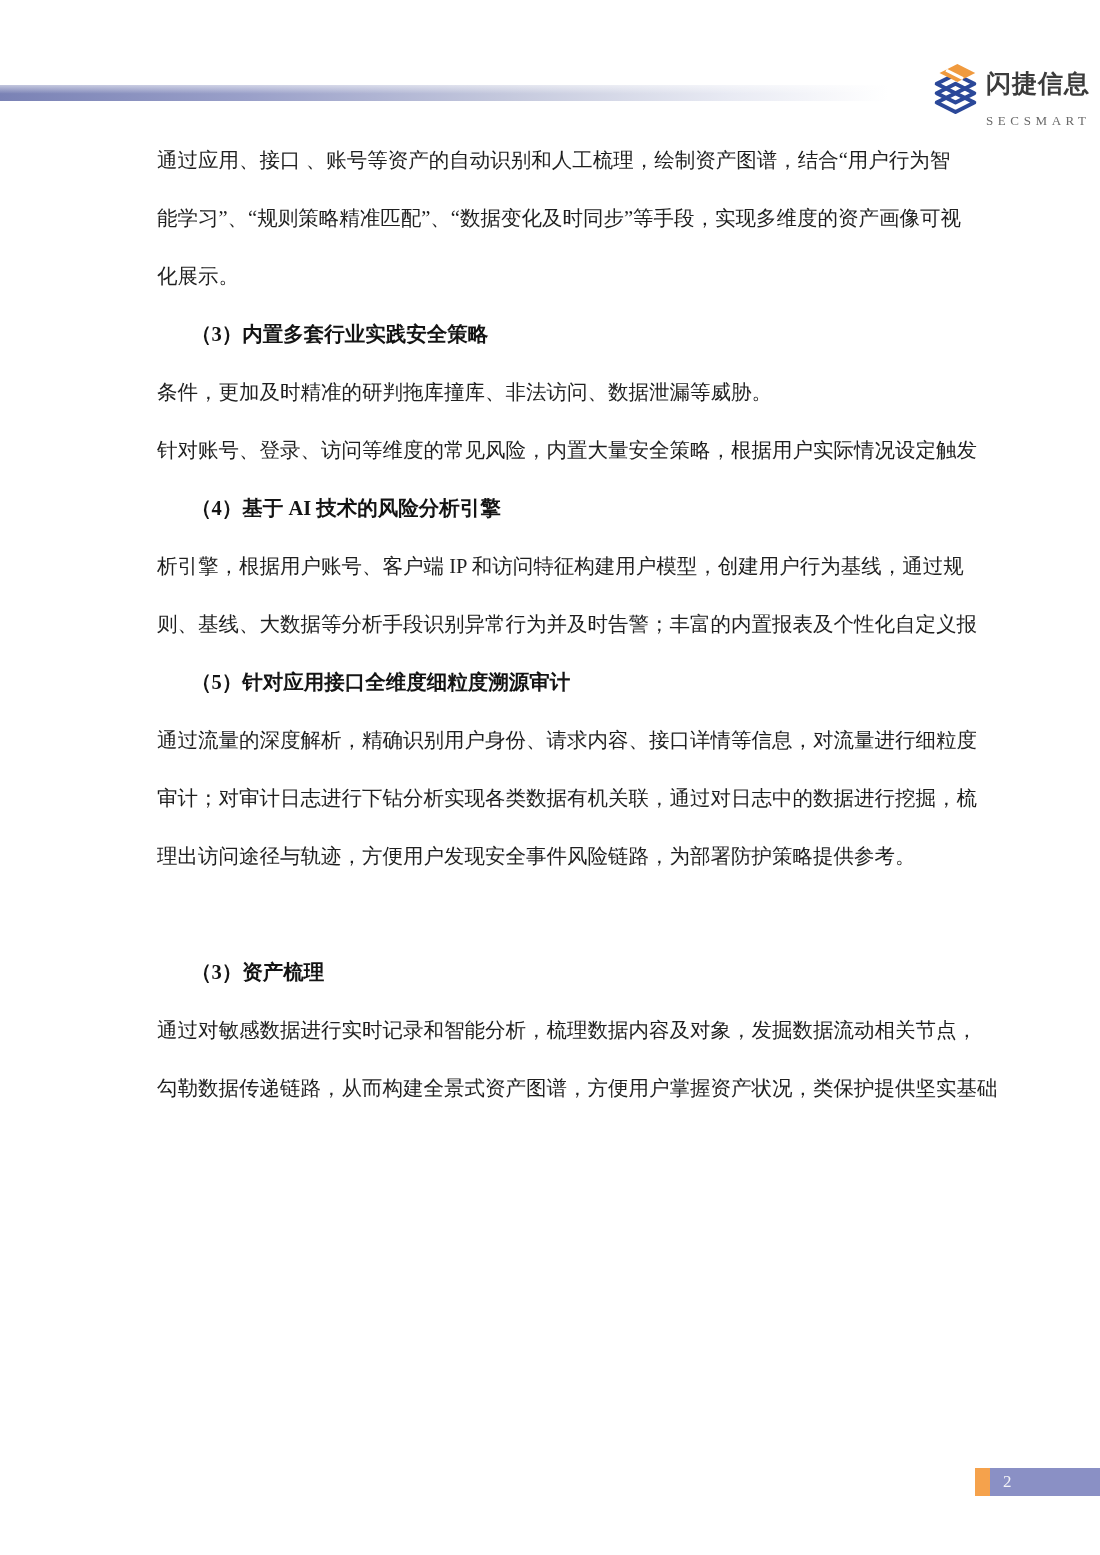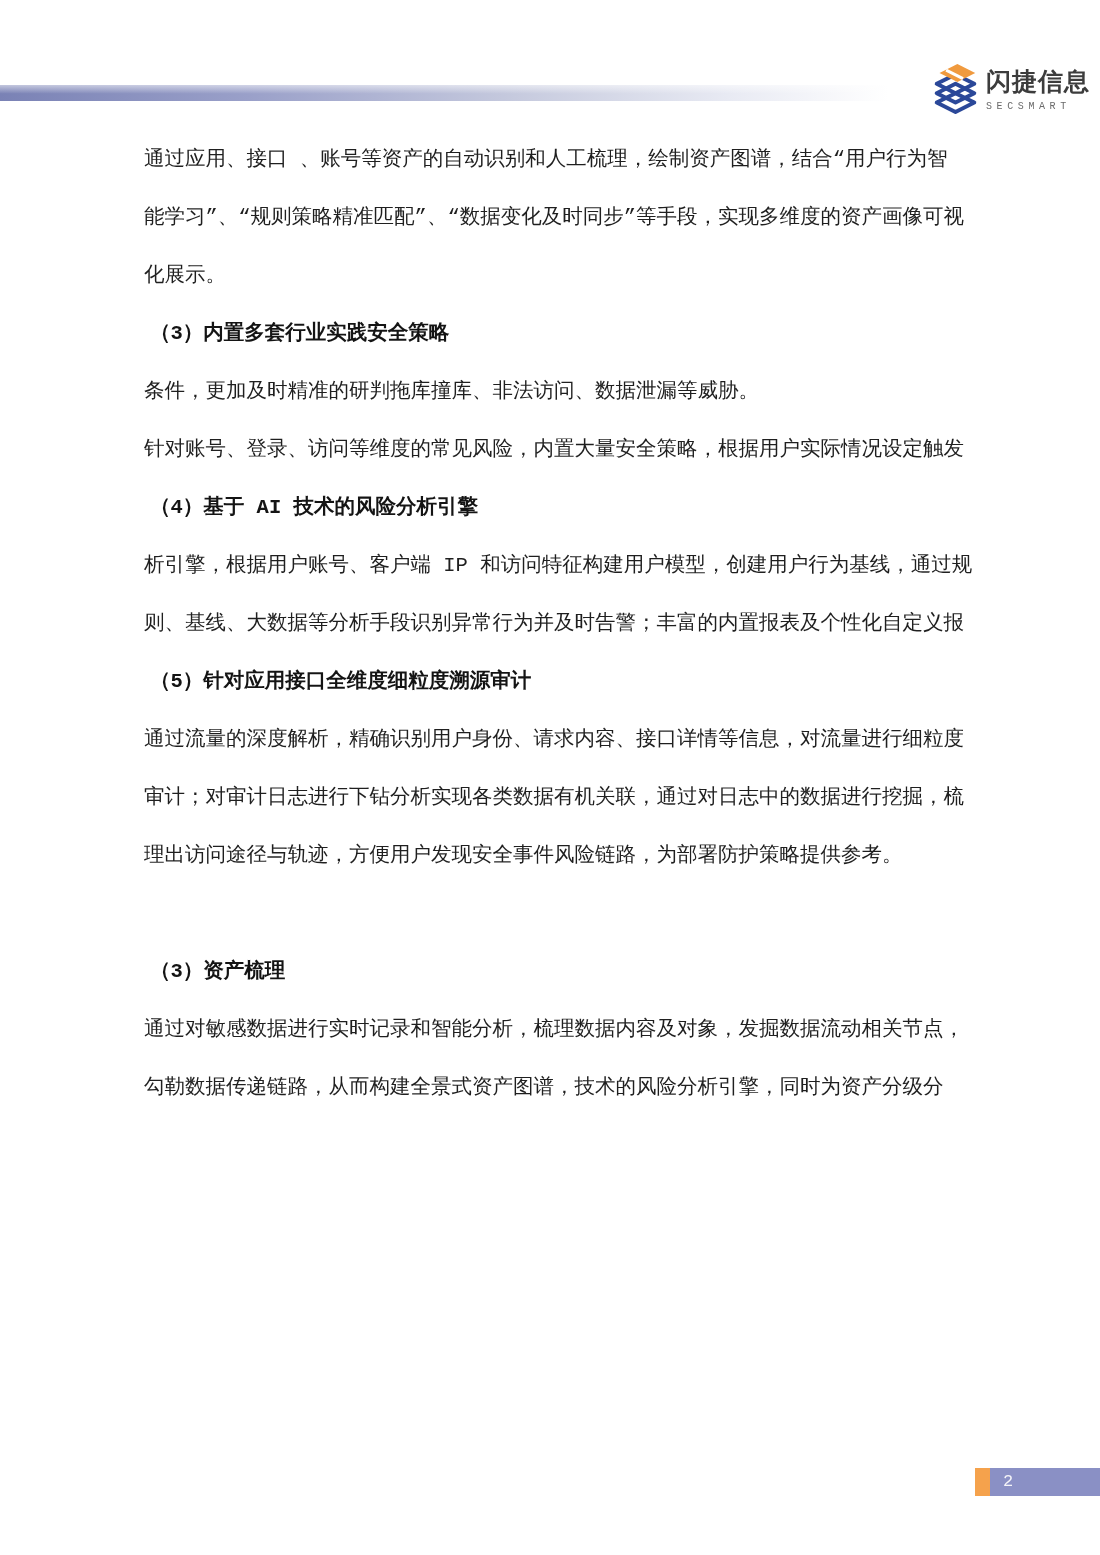--- a/index.html
+++ b/index.html
@@ -2,21 +2,21 @@
 <html><head>
 <meta charset="utf-8">
 <style>
   html, body { margin: 0; padding: 0; background: #ffffff; }
   .page {
     position: relative;
     width: 1100px;
     height: 1555px;
     background: #ffffff;
     overflow: hidden;
-    font-family: Liberation Mono, monospace;
+    font-family: Liberation Serif, serif;
     color: #212121;
   }
 
   
   .gradient-bar {
     position: absolute;
     left: 0;
     top: 85px;
     width: 888px;
     height: 16px;
@@ -37,49 +37,50 @@
   .logo-text { margin-left: 7px; padding-top: 9px; }
   .brand-name {
     font-size: 25px;
     font-weight: 700;
     color: #3c3c3c;
     letter-spacing: 1px;
     white-space: nowrap;
     line-height: 1.1;
   }
   .brand-subtitle {
-    font-size: 10px;
+    font-size: 13px;
     color: #6a6a6a;
     letter-spacing: 4.6px;
-    margin-top: 3px;
+    margin-top: 15px;
     white-space: nowrap;
   }
 
   
   .doc-body {
     position: absolute;
-    left: 144px;
+    left: 157px;
     top: 131px;
     width: 790px;
     font-size: 20.5px;
     color: #1f1f1f;
   }
   .line {
     height: 58px;
     line-height: 58px;
     white-space: nowrap;
   }
   .line.j {
     text-align: justify;
     text-align-last: justify;
   }
   .line.heading {
     font-weight: 700;
     color: #141414;
     padding-left: 6px;
+    margin-left: 28px;
   }
   .line.heading.section { padding-left: 0; }
 
   
   .page-badge-accent {
     position: absolute;
     left: 975px;
     top: 1468px;
     width: 15px;
     height: 28px;
@@ -132,21 +133,21 @@
       <div class="line heading">（4）基于 AI 技术的风险分析引擎</div>
       <div class="line j">析引擎，根据用户账号、客户端 IP 和访问特征构建用户模型，创建用户行为基线，通过规</div>
       <div class="line j">则、基线、大数据等分析手段识别异常行为并及时告警；丰富的内置报表及个性化自定义报</div>
       <div class="line heading">（5）针对应用接口全维度细粒度溯源审计</div>
       <div class="line j">通过流量的深度解析，精确识别用户身份、请求内容、接口详情等信息，对流量进行细粒度</div>
       <div class="line j">审计；对审计日志进行下钻分析实现各类数据有机关联，通过对日志中的数据进行挖掘，梳</div>
       <div class="line">理出访问途径与轨迹，方便用户发现安全事件风险链路，为部署防护策略提供参考。</div>
       <div class="line"></div>
       <div class="line heading">（3）资产梳理</div>
       <div class="line j">通过对敏感数据进行实时记录和智能分析，梳理数据内容及对象，发掘数据流动相关节点，</div>
-      <div class="line j">勾勒数据传递链路，从而构建全景式资产图谱，技术的风险分析引擎，同时为资产分级分</div>
+      <div class="line j">勾勒数据传递链路，从而构建全景式资产图谱，方便用户掌握资产状况，类保护提供坚实基础</div>
     </main>
 
   <div class="page-badge-accent"></div>
   <div class="page-badge-bar">
     <span>2</span>
   </div>
 
 </div>
 
 </body></html>

